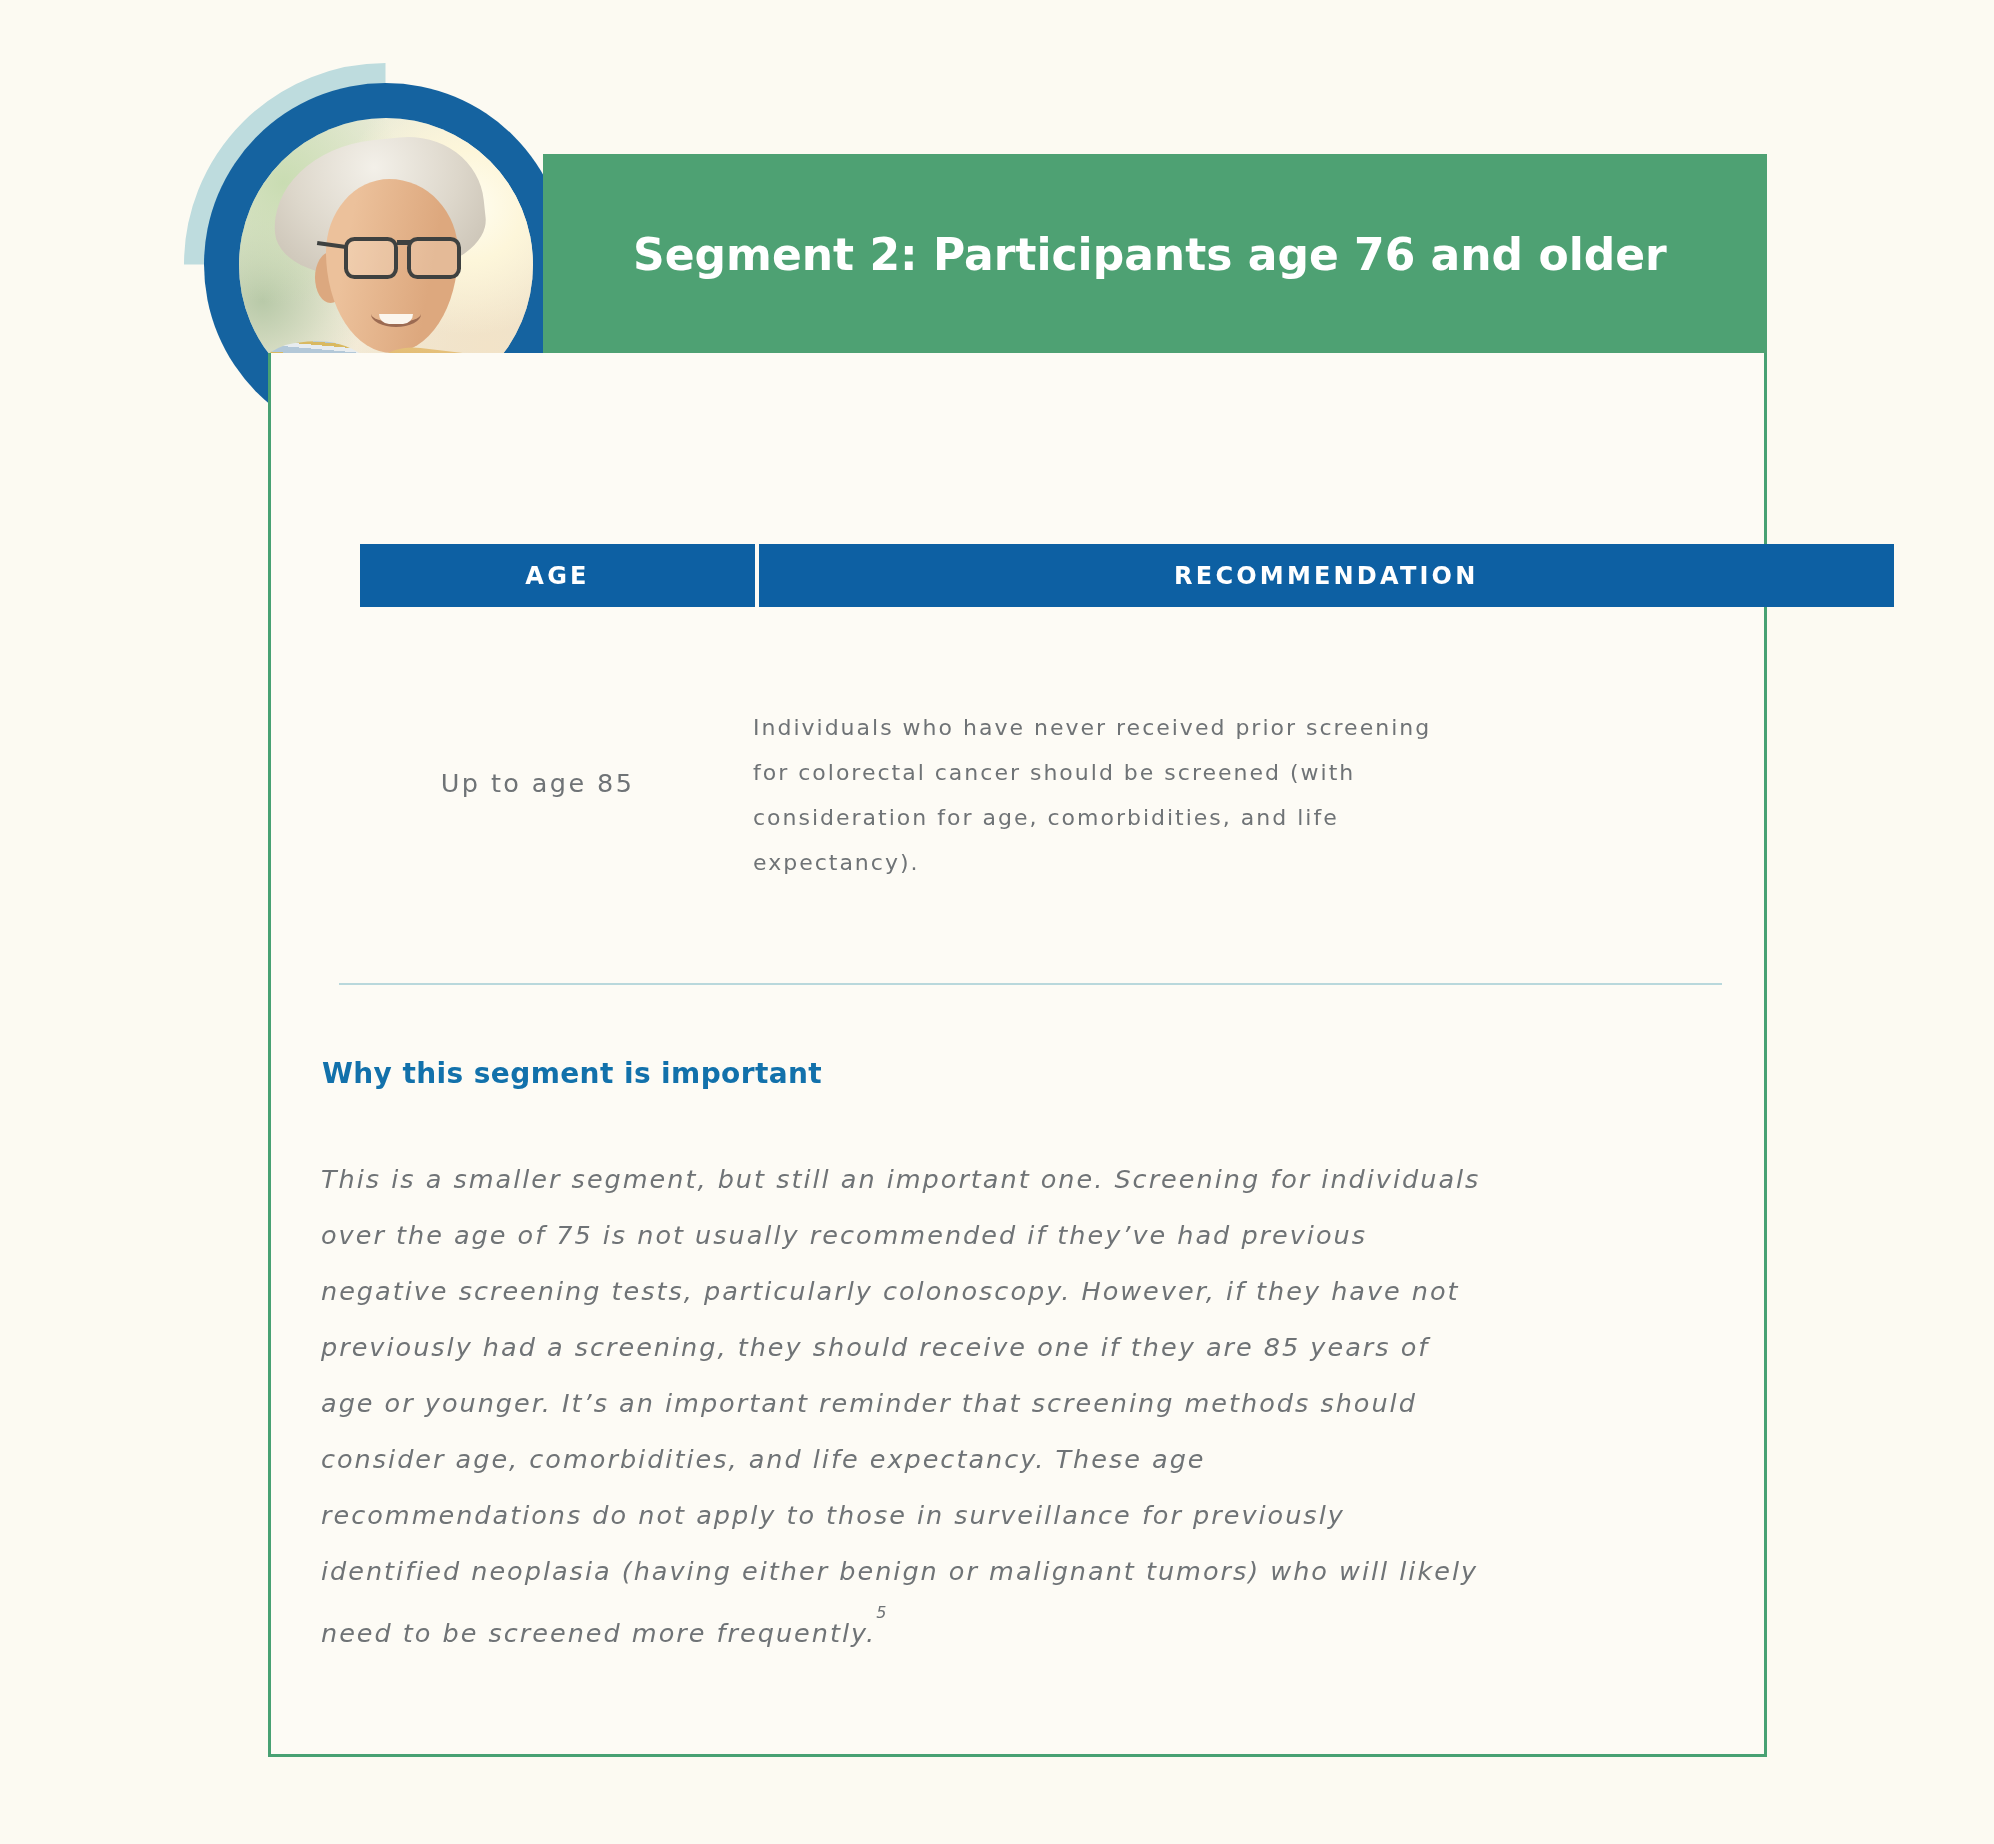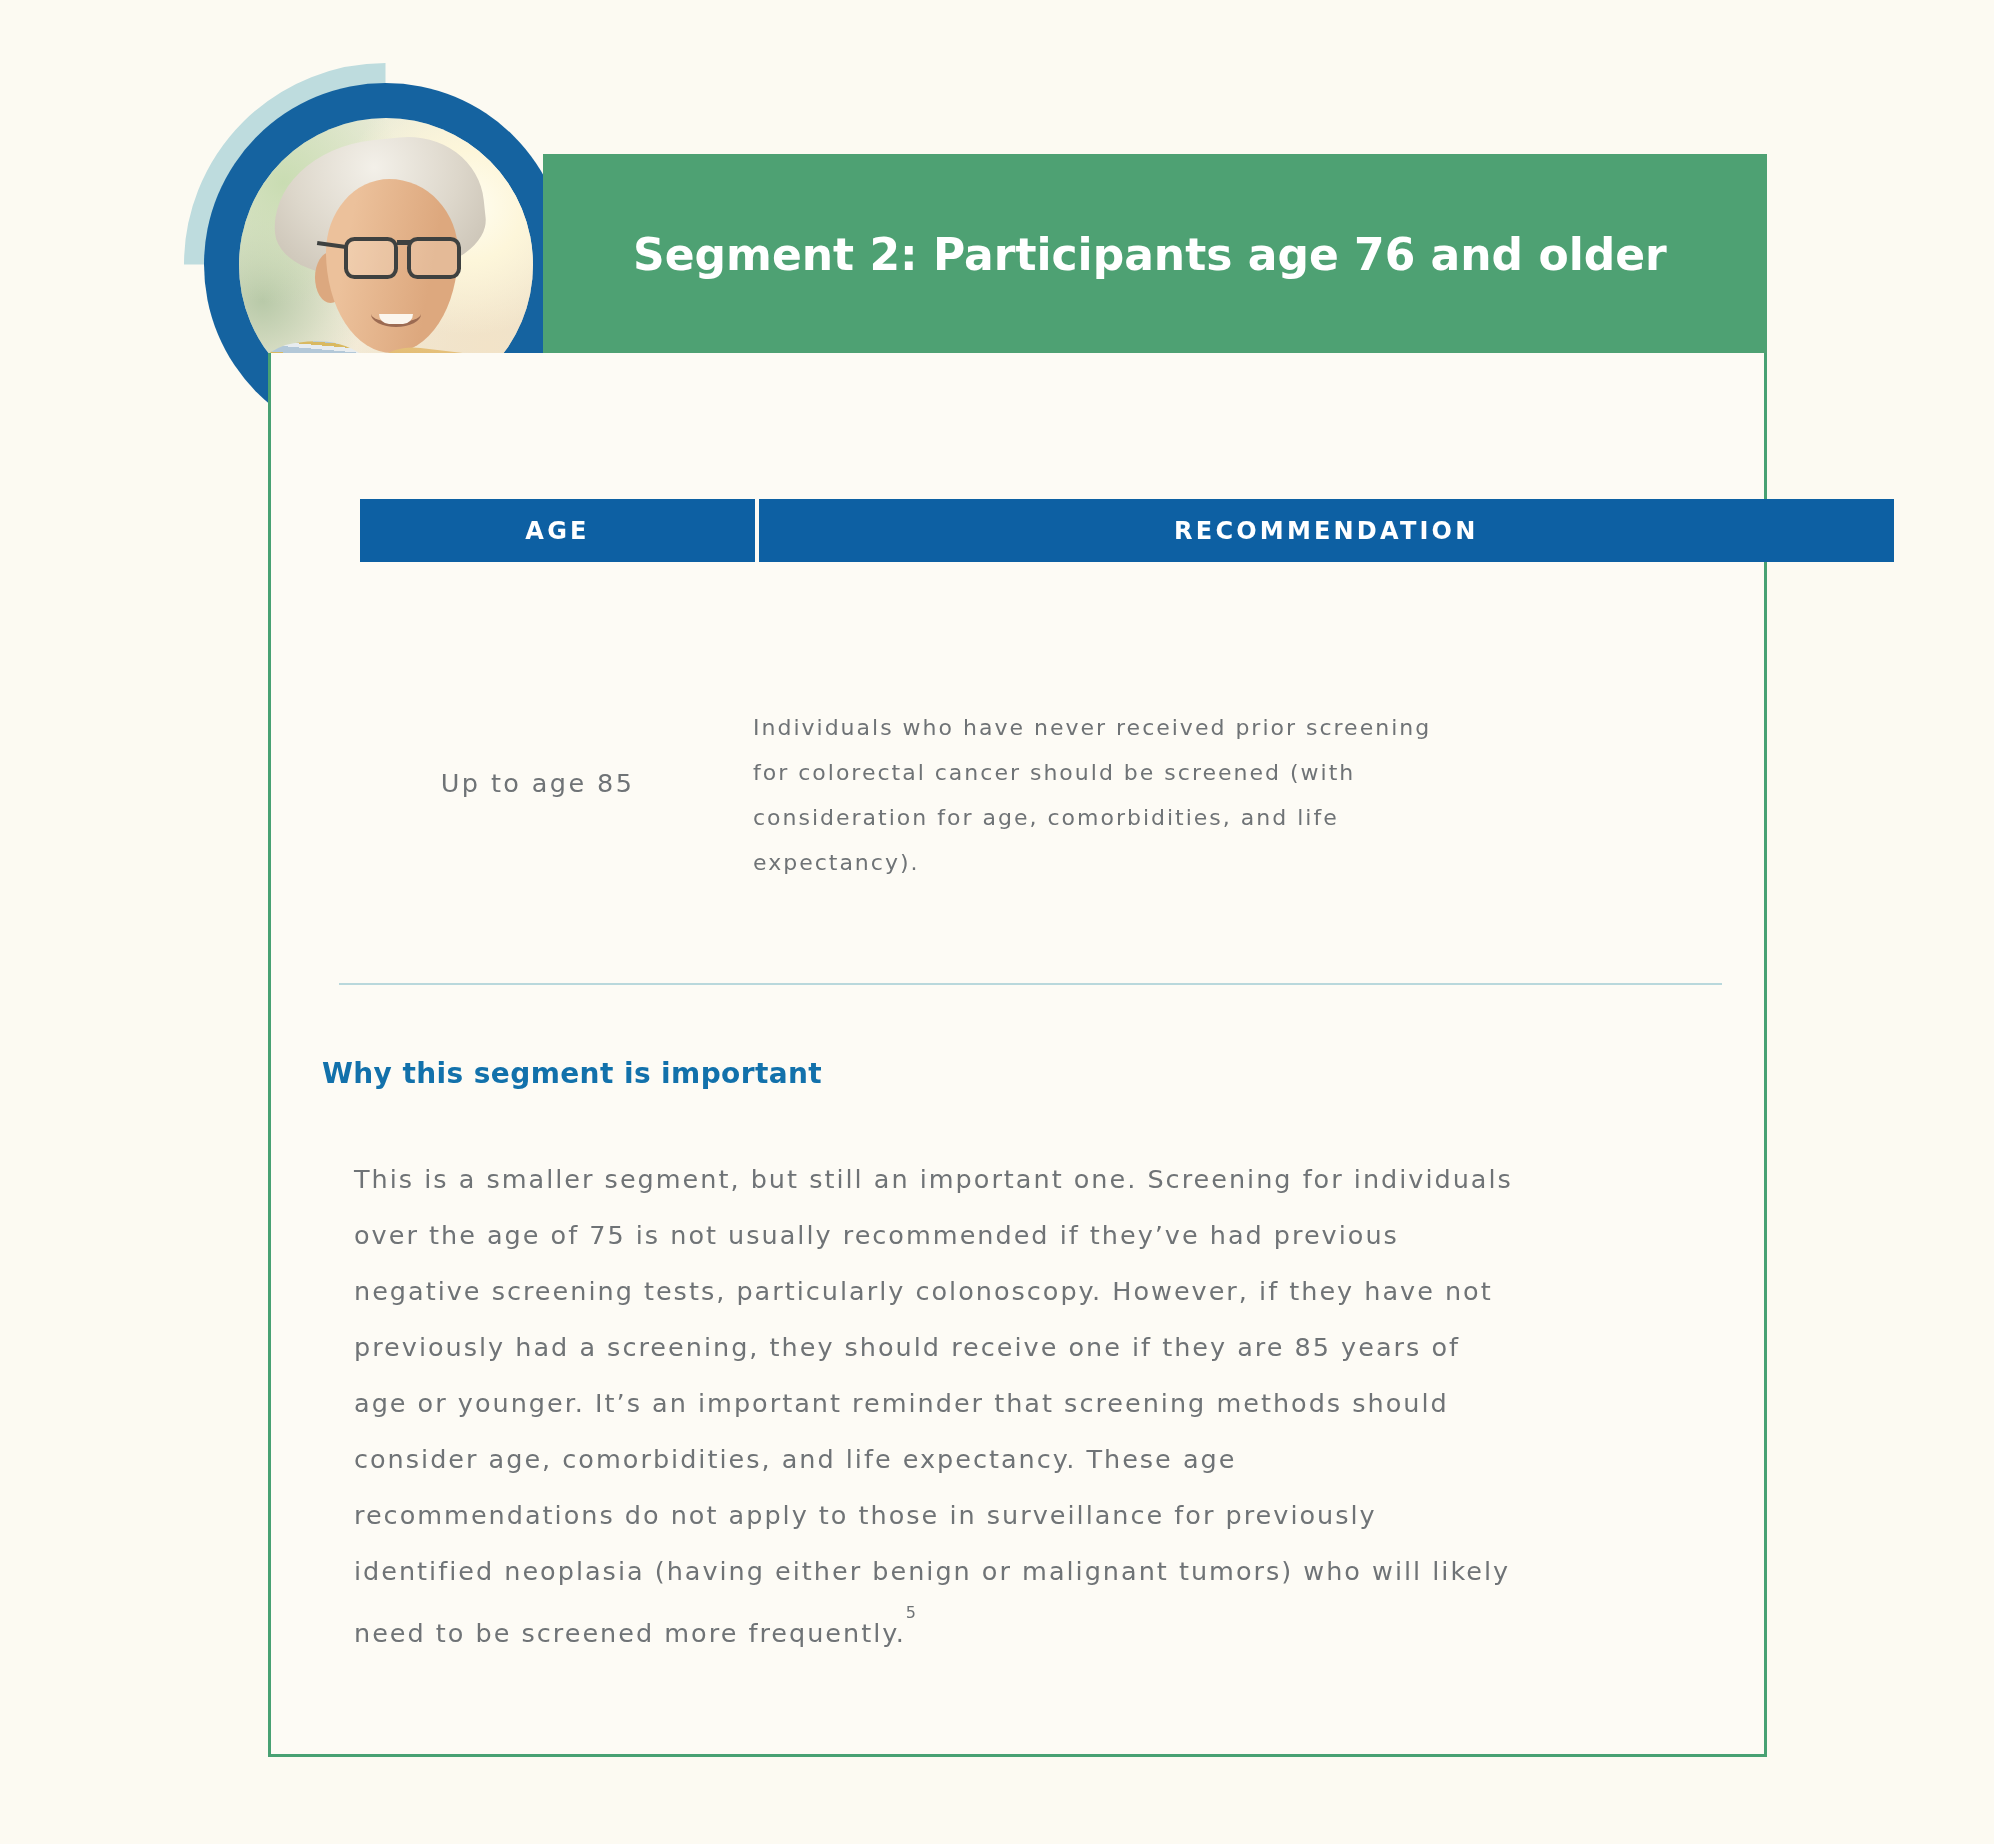--- a/index.html
+++ b/index.html
@@ -53,39 +53,39 @@
   .banner{position:absolute;left:543px;top:154px;width:1224px;height:201px;background:var(--green);
     display:flex;align-items:center;}
   .banner-title{color:var(--white);font-weight:bold;font-size:44px;padding-left:90px;
     letter-spacing:0;white-space:nowrap;}
 
   
   .card{position:absolute;left:268px;top:353px;width:1499px;height:1404px;background:var(--card-bg);
     border-left:3.2px solid var(--border-green);border-right:3.6px solid var(--border-green);
     border-bottom:3.2px solid var(--border-green);}
 
-  .table-header{position:absolute;left:340px;top:499px;width:1554px;height:63px;display:flex;padding-left:20px;}
+  .table-header{position:absolute;left:340px;top:544px;width:1554px;height:63px;display:flex;padding-left:20px;}
   .th-cell{background:var(--table-blue);color:var(--white);font-weight:bold;font-size:24px;
     letter-spacing:3.2px;display:flex;align-items:center;justify-content:center;height:100%;}
   .th-age{width:395px;}
   .th-gap{width:3.6px;height:100%;background:var(--card-bg);}
   .th-rec{flex:1;}
 
   .row-age{position:absolute;left:340px;top:768px;width:395px;text-align:center;
     color:var(--body-text);font-size:25.5px;letter-spacing:2.4px;white-space:nowrap;}
   .row-rec{position:absolute;left:753px;top:705px;width:966px;color:var(--body-text);
     font-size:22px;line-height:45px;letter-spacing:2px;}
 
   .divider{position:absolute;left:339px;top:983px;width:1383px;height:2px;background:var(--divider);}
 
   .section-heading{position:absolute;left:322px;top:1057px;color:var(--heading-blue);
     font-weight:bold;font-size:28px;letter-spacing:0.4px;white-space:nowrap;text-align:center;}
 
-  .body-para{position:absolute;left:354px;top:1151px;width:1392px;color:var(--body-text);
-    font-size:25.5px;line-height:56px;letter-spacing:2px;}
+  .body-para{position:absolute;left:321px;top:1151px;width:1392px;color:var(--body-text);
+    font-size:25.5px;line-height:56px;letter-spacing:2px;font-style:italic;}
   .prelines{white-space:pre-line;}
   .footnote-sup{font-size:16px;letter-spacing:0.8px;position:relative;top:-13.6px;}
 </style>
 </head>
 <body>
 
 <div id="page">
 
   <div class="teal-arc"></div>
 

